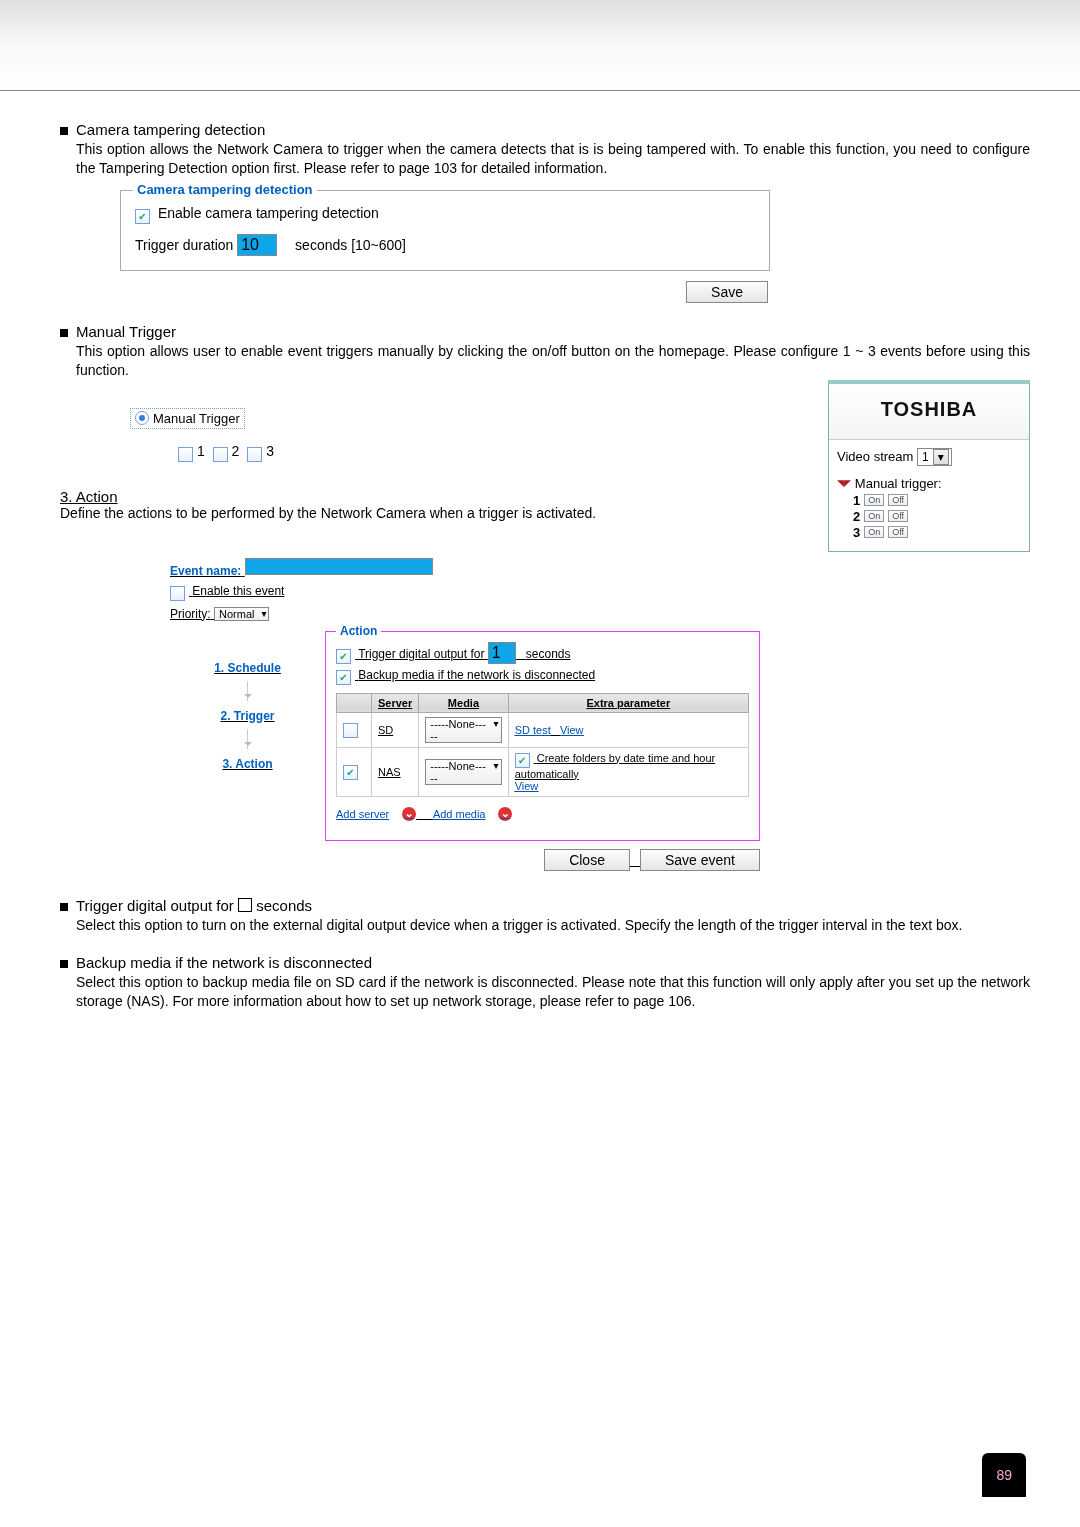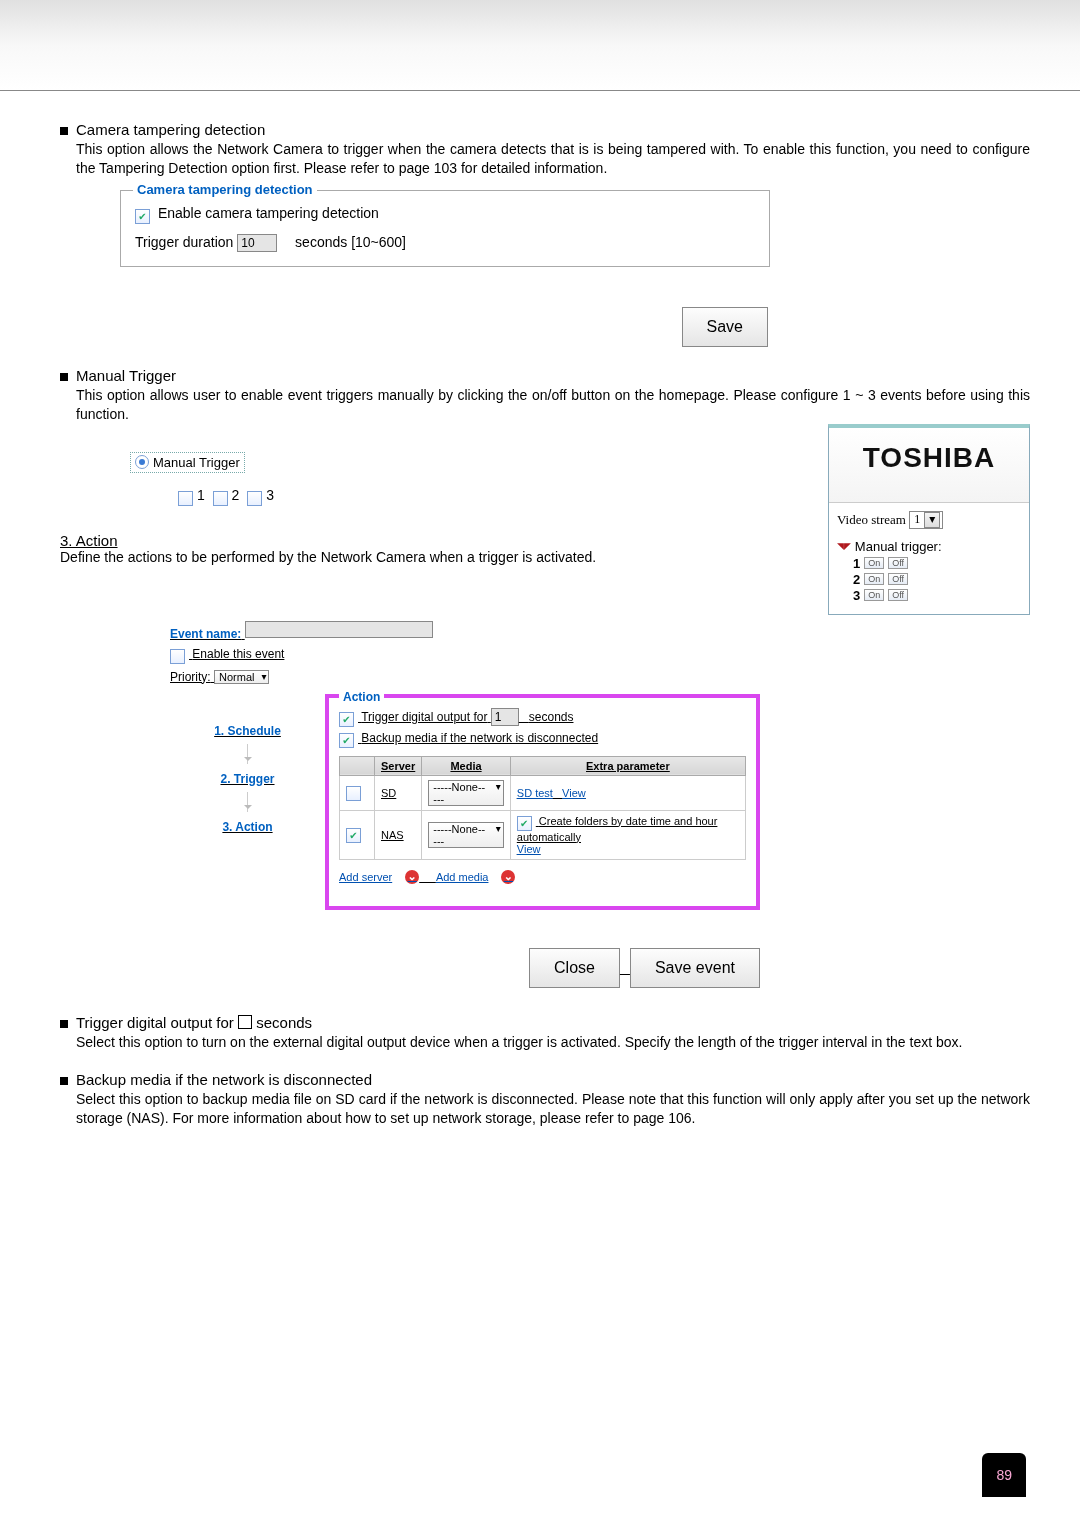--- a/index.html
+++ b/index.html
@@ -76,33 +76,32 @@
     align-items: center;
     justify-content: center;
     vertical-align: -2px;
     margin-right: 4px;
     font-size: 10px;
     color: #2a6;
   }
   .checkbox.unchecked { color: transparent; }
   .textfield {
     border: 1px solid #888;
-    background: #e5e5e5;
-    font-size: 12px;
+    background: #0ea5e9;
+    font-size: 16px;
     padding: 1px 3px;
     display: inline-block;
     min-width: 20px;
   }
   .button {
     border: 1px solid #888;
     background: linear-gradient(#fdfdfd,#e5e5e5);
-    padding: 10px 24px;
-    font-size: 16px;
+    padding: 2px 24px;
+    font-size: 14px;
     display: inline-block;
-    margin-top: 30px;
   }
   .save-row {
     margin: 0 0 0 60px;
     width: 648px;
     text-align: right;
   }
   .section-number {
     font-size: 15px;
     text-decoration: underline;
   }
@@ -131,23 +130,23 @@
     float: right;
     width: 200px;
     border: 1px solid #8ab;
     border-top: 4px solid #9cc;
     margin-left: 10px;
     font-size: 12px;
   }
   .side-title {
     font-weight: bold;
     letter-spacing: 1px;
-    font-size: 28px;
+    font-size: 20px;
     text-align: center;
-    padding: 14px 0 28px 0;
+    padding: 14px 0 18px 0;
     color: #111;
     font-family: Arial, sans-serif;
     border-bottom: 1px solid #ccc;
     background: linear-gradient(#fff,#f4f4f4);
   }
   .side-body { padding: 8px 8px 10px 8px; font-size:13px;}
   .dropdown {
     border: 1px solid #888;
     display: inline-flex;
     align-items: center;
@@ -222,21 +221,21 @@
   }
   .step-connector::after{
     content:"";
     position:absolute;
     bottom:-1px; left:-4px;
     border:4px solid transparent;
     border-top-color:#bbb;
   }
   .action-fieldset {
     flex:1;
-    border:4px solid #d946ef;
+    border:1px solid #d946ef;
     position:relative;
     padding: 10px 10px 18px 10px;
     min-height: 180px;
   }
   .action-fieldset .fs-title {
     position:absolute; top:-8px; left:10px;
     background:#fff; padding:0 4px;
     color:#0060c0; font-weight:bold;
   }
   table.server-table {
@@ -313,21 +312,21 @@
     <div class="section">
       <div class="bullet-row">
         <span class="bullet"></span>
         <span class="bullet-title">Manual Trigger</span>
       </div>
       <div class="body-text">This option allows user to enable event triggers manually by clicking the on/off button on the homepage. Please configure 1 ~ 3 events before using this function.</div>
 
       <div class="side-panel">
         <div class="side-title">TOSHIBA</div>
         <div class="side-body">
-          <div style="margin-bottom:10px;font-family:Liberation Serif, serif;">
+          <div style="margin-bottom:10px;">
             <span>Video stream</span>
             <span class="dropdown">
               <span>1</span>
               <span class="arrow">▾</span>
             </span>
           </div>
           <div style="display:flex; align-items:center; gap:4px;">
             <span class="collapse-icon">◥◤</span>
             <span>Manual trigger:</span>
           </div>

